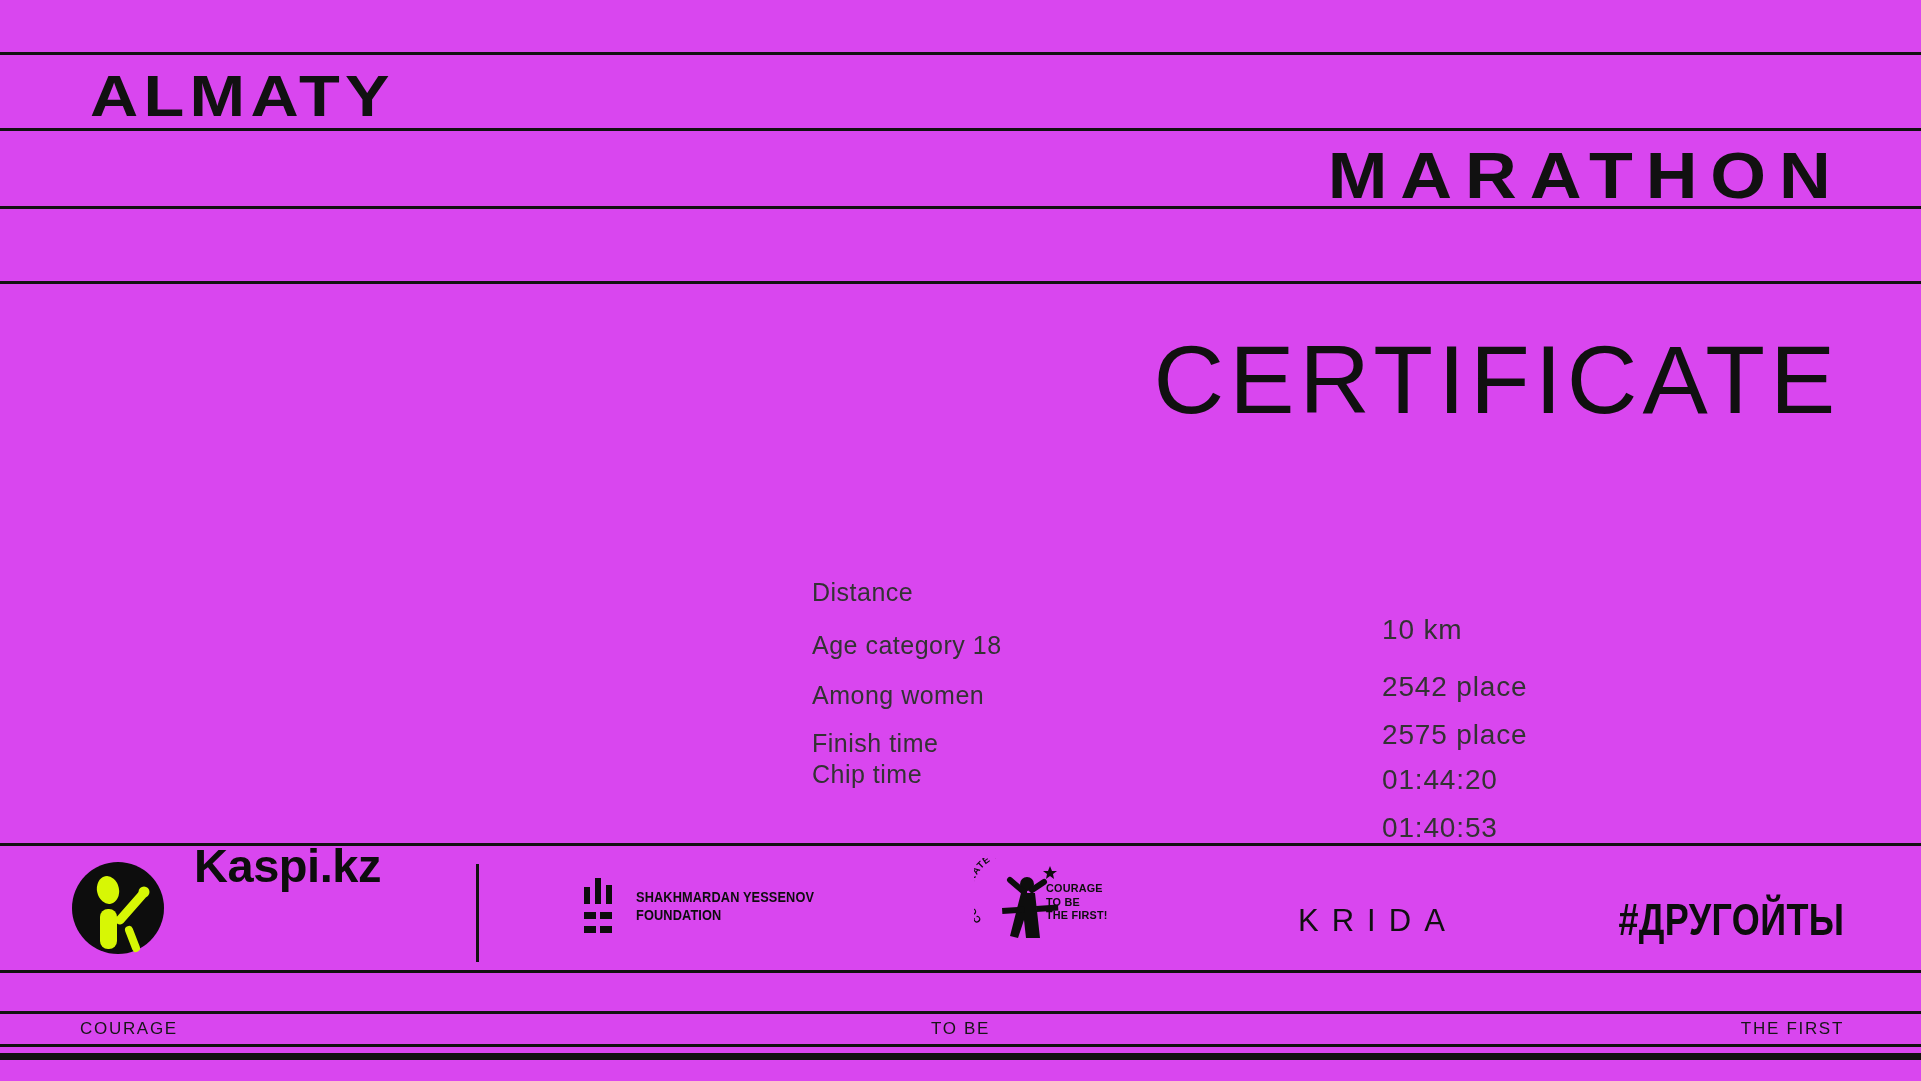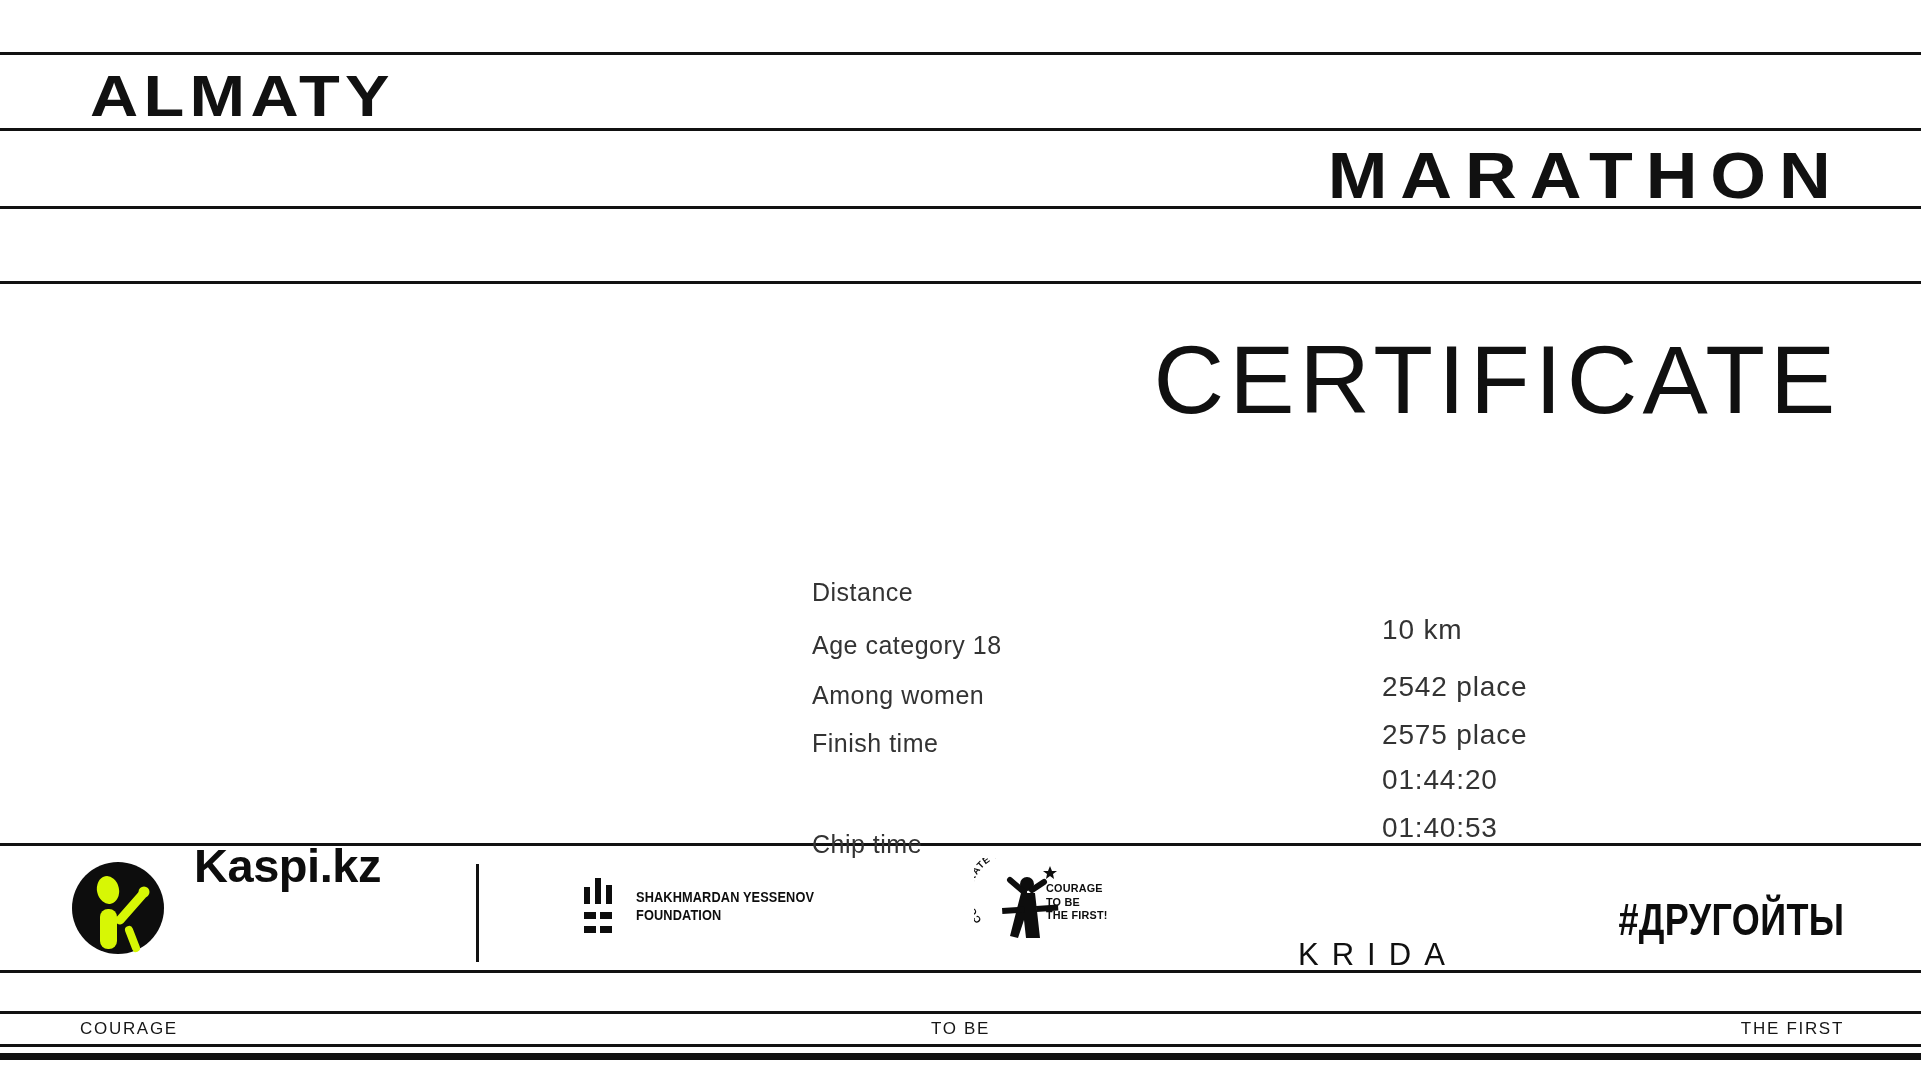--- a/index.html
+++ b/index.html
@@ -1,18 +1,18 @@
 <!DOCTYPE html>
 <html><head>
 <meta charset="utf-8">
 <style>
   html,body{margin:0;padding:0;background:#333;}
   .page{
     position:relative;width:1921px;height:1081px;overflow:hidden;
-    background:#ffffff;
+    background:#d946ef;
     font-family:"Liberation Sans","DejaVu Sans",sans-serif;
     color:#111;
   }
   .rule{position:absolute;left:0;width:1921px;height:3px;background:#111;}
   .abs{position:absolute;white-space:nowrap;}
 
   .brand1{
     top:62px;left:90px;font-size:58px;font-weight:700;letter-spacing:0.08em;
     transform:scaleX(1.15);transform-origin:left center;
   }
@@ -29,39 +29,39 @@
   }
   .participant{
     top:487px;left:812px;font-size:43px;font-weight:700;letter-spacing:0.05em;color:#262626;
   }
   .stat-label{left:812px;font-size:25px;color:#333;letter-spacing:0.02em;}
   .stat-value{left:1382px;font-size:28px;color:#333;letter-spacing:0.03em;margin-top:32px;}
   .r1l{top:578px}.r1v{top:582px}
   .r2l{top:631px}.r2v{top:639px}
   .r3l{top:681px}.r3v{top:687px}
   .r4l{top:729px}.r4v{top:732px}
-  .r5l{top:830px}.r5v{top:780px}
+  .r5l{top:760px}.r5v{top:780px}
 
   .kaspi-logo{position:absolute;left:72px;top:862px;}
   .kaspi-word{
     top:838px;left:194px;font-size:47px;font-weight:700;color:#0d0d0d;letter-spacing:-0.01em;
   }
   .footer-divider{position:absolute;left:476px;top:864px;width:3px;height:98px;background:#111;}
   .yessenov-logo{position:absolute;left:584px;top:878px;}
   .yessenov-text{
     top:889px;left:636px;font-size:14.5px;font-weight:700;line-height:17.5px;
     letter-spacing:0.01em;transform:scaleX(0.88);transform-origin:left center;color:#0d0d0d;
   }
   .fund-logo{position:absolute;left:974px;top:858px;}
   .fund-slogan{
     top:882px;left:1046px;font-size:11.5px;font-weight:700;line-height:13.5px;
     letter-spacing:0.02em;transform:scaleX(0.94);transform-origin:left center;color:#0d0d0d;
   }
   .krida{
-    top:903px;left:1298px;font-size:31px;font-weight:400;letter-spacing:0.42em;color:#101010;margin-top:34px;
+    top:903px;left:1298px;font-size:31px;font-weight:400;letter-spacing:0.42em;color:#101010;
   }
   .hashtag{
     top:894px;right:77px;font-size:45px;font-weight:800;letter-spacing:0.01em;
     transform:scaleX(0.8);transform-origin:right center;color:#0d0d0d;
   }
   .motto{top:1019px;font-size:17px;letter-spacing:0.1em;font-weight:400;color:#161616;}
   .motto-left{left:80px;}
   .motto-center{left:0;width:1921px;text-align:center;}
   .motto-right{right:77px;}
   .thick{height:7px;}

